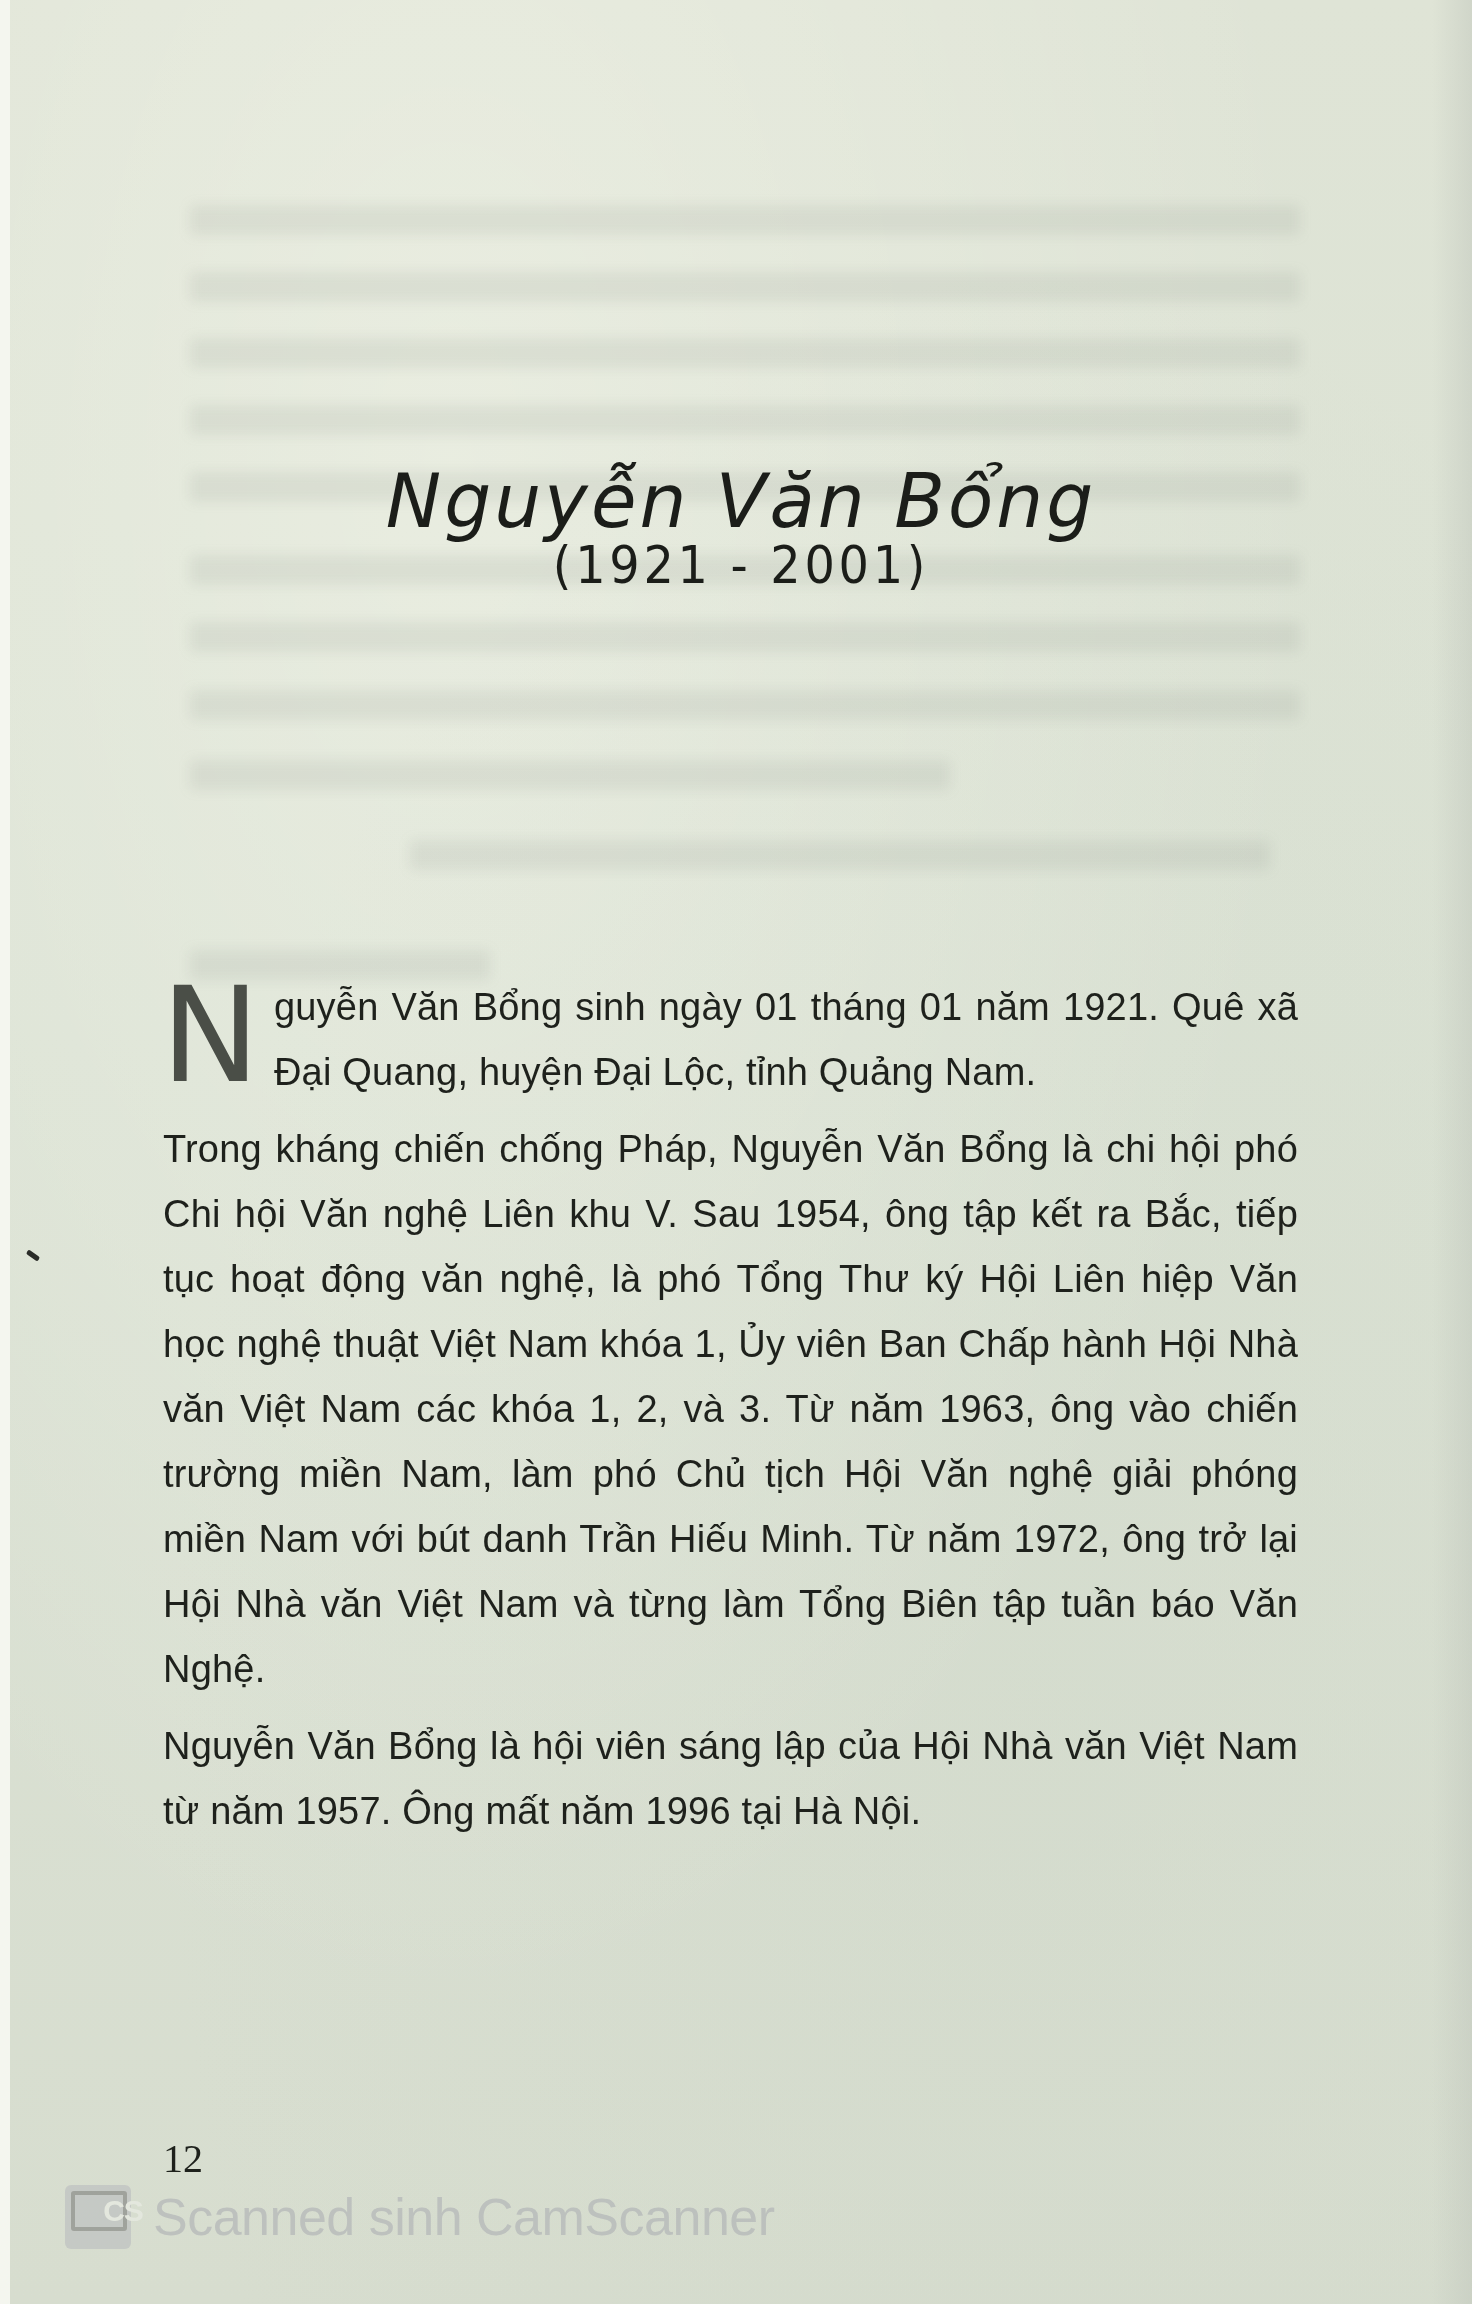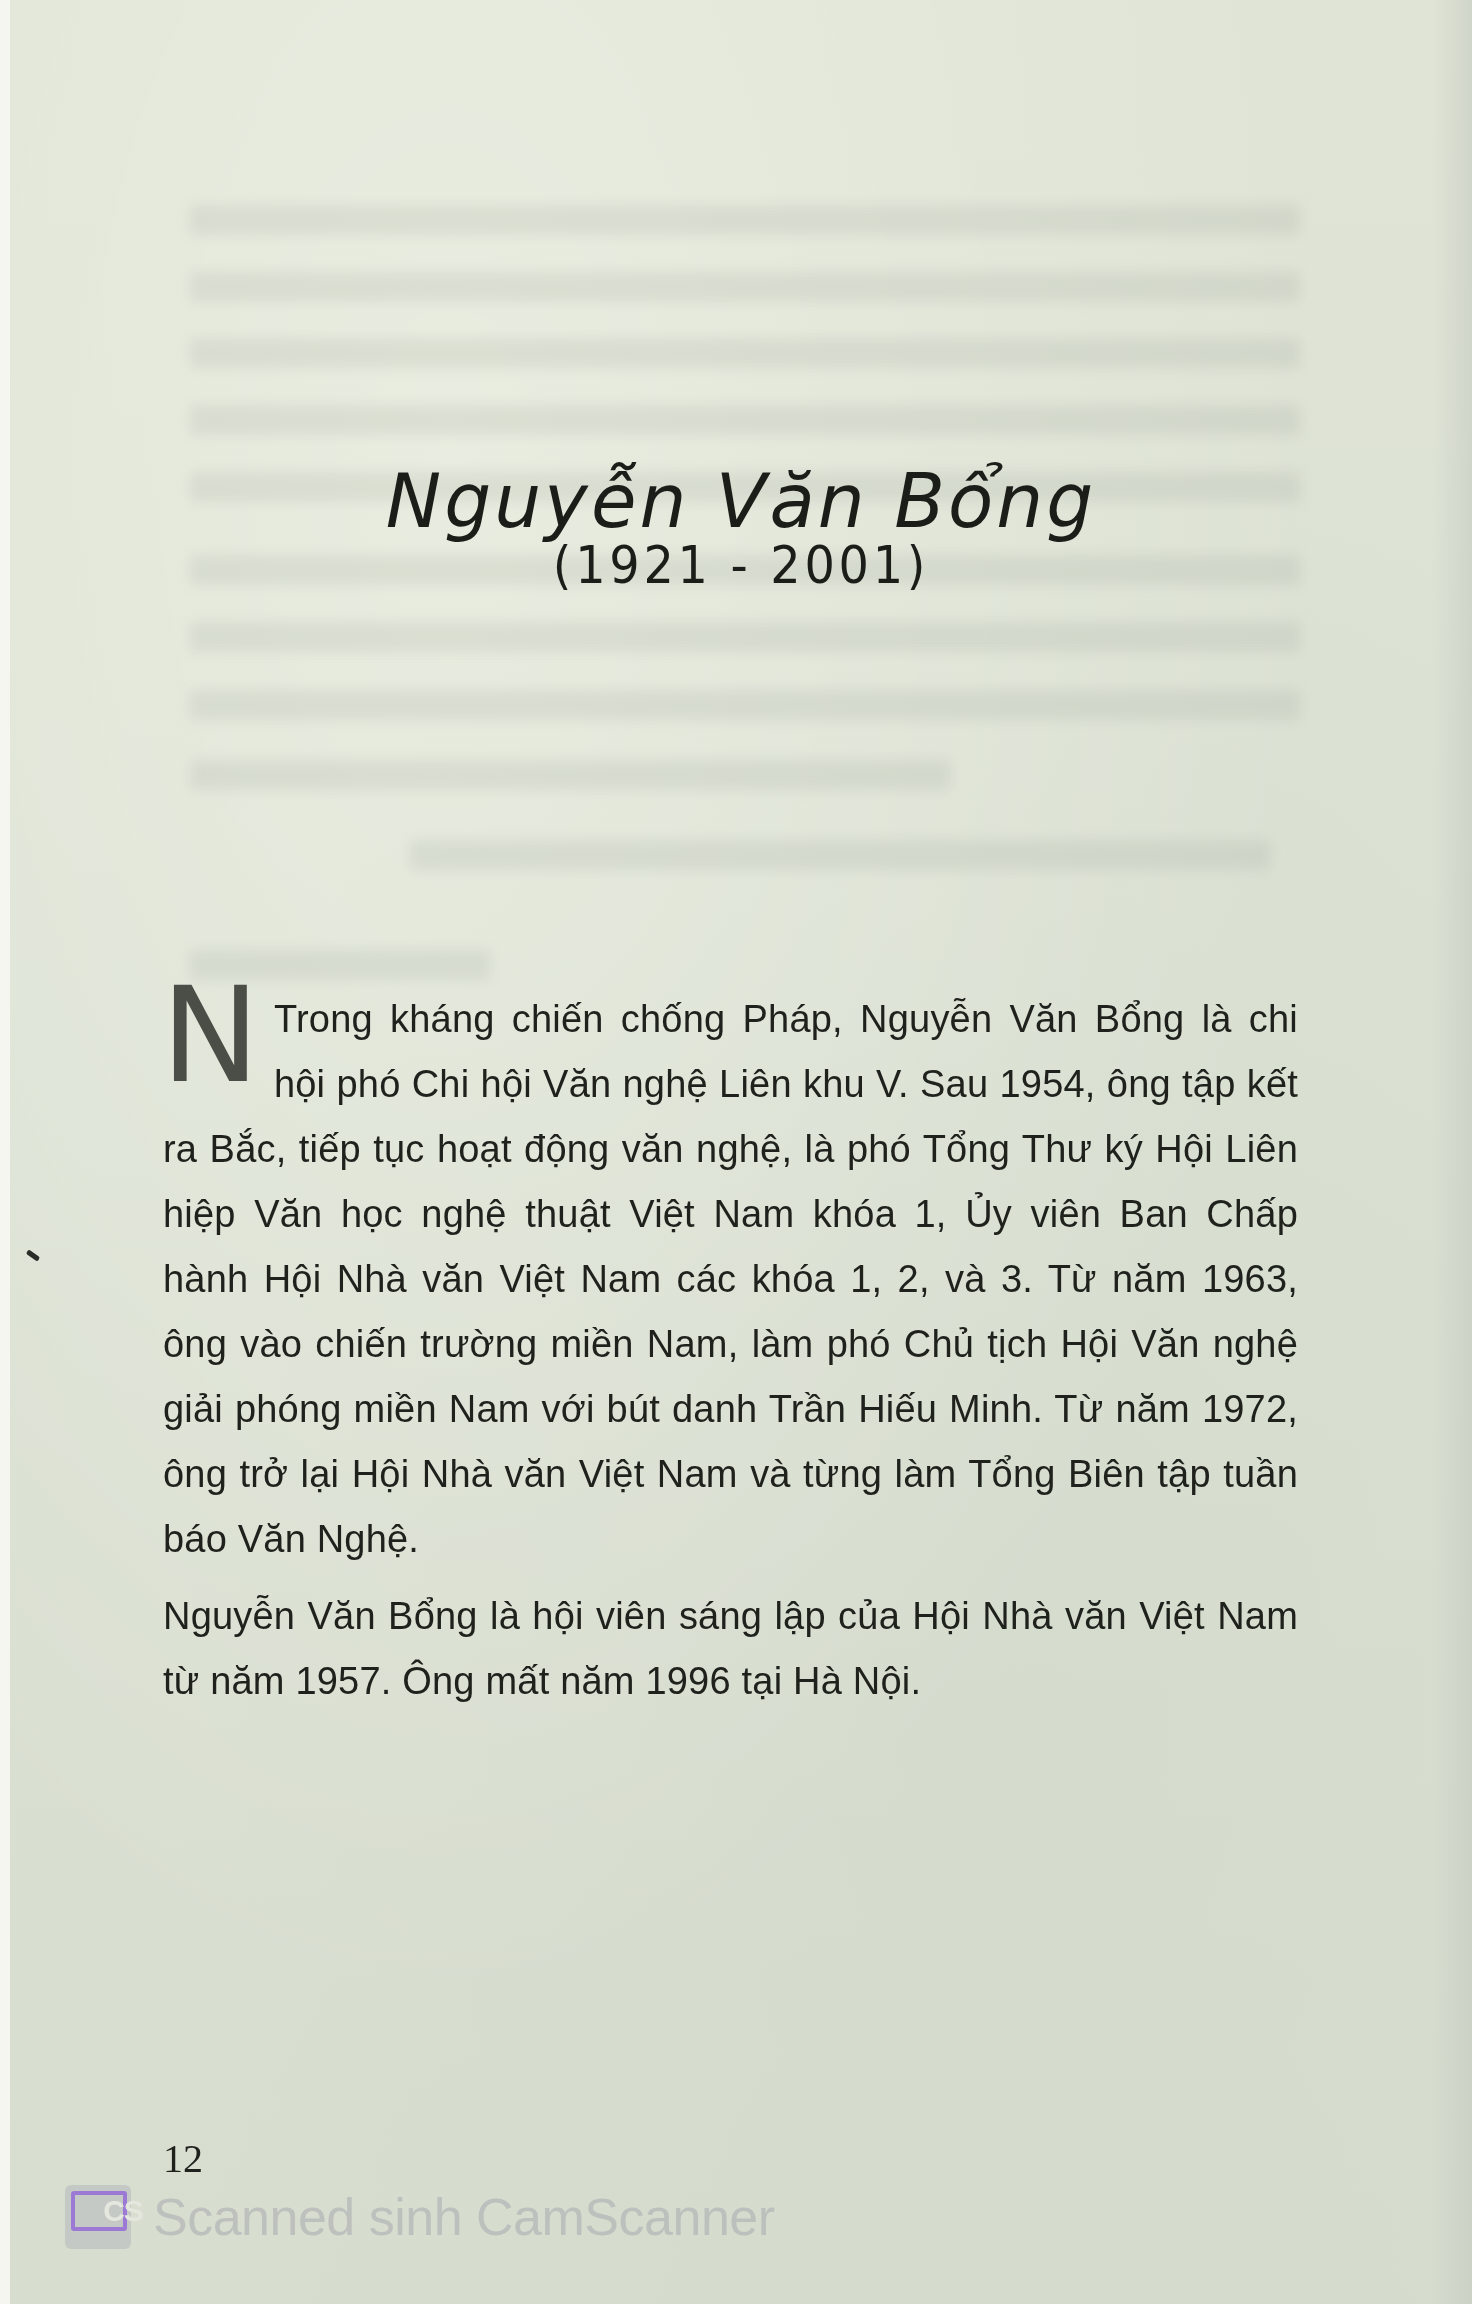--- a/index.html
+++ b/index.html
@@ -115,21 +115,21 @@
       width: 66px;
       height: 64px;
       border-radius: 6px;
       background: #b7b9bd;
       position: relative;
       box-sizing: border-box;
     }
     .cs-logo .cs-inner {
       position: absolute;
       left: 6px; top: 6px; right: 6px; bottom: 18px;
-      border: 4px solid #6d28d9;
+      border: 4px solid #737373;
       border-radius: 3px;
       display: flex;
       align-items: center;
       justify-content: center;
       font-family: "Liberation Sans", sans-serif;
       font-size: 30px;
       font-weight: bold;
       color: #eef0ea;
       letter-spacing: -1px;
       padding-left: 48px;
@@ -169,21 +169,21 @@
   <div class="bleed" style="top:840px; left:400px; width:860px;"></div>
   <div class="bleed" style="top:950px; width:300px;"></div>
 
   <div class="stray-mark"></div>
 
   <h1 class="title">Nguyễn Văn Bổng</h1>
   <div class="years">(1921 - 2001)</div>
 
   <div class="body">
     <p>
-      <span class="dropcap">N</span>
+      <span class="dropcap">N</span><span>guyễn Văn Bổng sinh ngày 01 tháng 01 năm 1921. Quê xã Đại Quang, huyện Đại Lộc, tỉnh Quảng Nam.</span>
     </p>
     <p>Trong kháng chiến chống Pháp, Nguyễn Văn Bổng là chi hội phó Chi hội Văn nghệ Liên khu V. Sau 1954, ông tập kết ra Bắc, tiếp tục hoạt động văn nghệ, là phó Tổng Thư ký Hội Liên hiệp Văn học nghệ thuật Việt Nam khóa 1, Ủy viên Ban Chấp hành Hội Nhà văn Việt Nam các khóa 1, 2, và 3. Từ năm 1963, ông vào chiến trường miền Nam, làm phó Chủ tịch Hội Văn nghệ giải phóng miền Nam với bút danh Trần Hiếu Minh. Từ năm 1972, ông trở lại Hội Nhà văn Việt Nam và từng làm Tổng Biên tập tuần báo Văn Nghệ.</p>
     <p>Nguyễn Văn Bổng là hội viên sáng lập của Hội Nhà văn Việt Nam từ năm 1957. Ông mất năm 1996 tại Hà Nội.</p>
   </div>
 
   <div class="page-number">12</div>
 
   <div class="watermark">
     <div class="cs-logo">
       <div class="cs-inner">CS</div>

